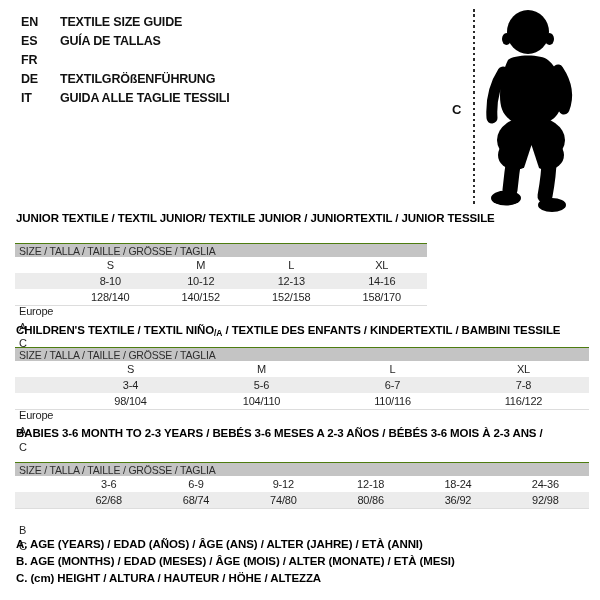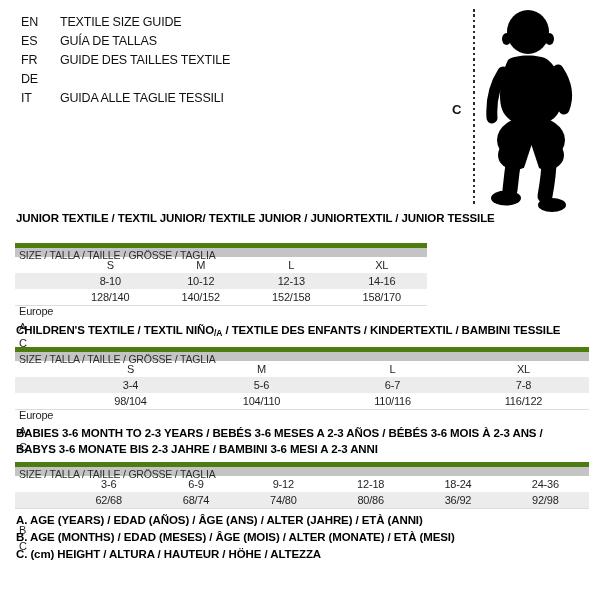--- a/index.html
+++ b/index.html
@@ -1,70 +1,70 @@
 <!DOCTYPE html>
 <html style="--hdr: #c4c4c4; --shade: #ececec;"><head>
 <meta charset="utf-8">
 <style>
   html,body{margin:0;padding:0;}
   body{font-family:"Liberation Sans","DejaVu Sans",sans-serif;background:#fff;}
   .canvas{position:relative;width:600px;height:600px;background:#fff;overflow:hidden;letter-spacing:-0.2px;}
 
   
   .lang-list{position:absolute;left:21px;top:13px;}
-  .lang-row{display:flex;height:19px;line-height:19px;font-size:12.5px;font-weight:normal;color:#111;}
+  .lang-row{display:flex;height:19px;line-height:19px;font-size:12.5px;font-weight:bold;color:#111;}
   .lang-code{width:39px;}
   .lang-label{white-space:nowrap;}
 
   
   .measure-line{position:absolute;left:473px;top:9px;width:2px;height:197px;
     background:repeating-linear-gradient(180deg,#2b2b2b 0 2.5px,transparent 2.5px 5.5px);}
   .measure-label{position:absolute;left:452px;top:102px;font-size:13px;font-weight:bold;color:#111;}
   .silhouette{position:absolute;left:484px;top:8px;}
 
   
   .sec-title{position:absolute;left:16px;font-size:11.5px;font-weight:bold;color:#000;white-space:nowrap;letter-spacing:-0.1px;}
   .sec-title sub{font-size:8.5px;vertical-align:-2px;}
 
   
   .size-table{position:absolute;left:15px;}
   #table-0{top:243px;width:412px;}
   #table-1{top:347px;width:574px;}
   #table-2{top:462px;width:574px;}
-  .tbl-header{height:14px;line-height:14px;background:var(--hdr,#c4c4c4);font-size:10.5px;color:#2d2d2d;padding-left:4px;border-top:5px solid #4d7c0f;box-sizing:border-box;}
+  .tbl-header{height:14px;line-height:14px;background:var(--hdr,#c4c4c4);font-size:10.5px;color:#2d2d2d;padding-left:4px;border-top:1px solid #4d7c0f;box-sizing:border-box;}
   .tbl-row{display:flex;height:16px;line-height:16px;font-size:11px;color:#1f1f1f;}
   .tbl-row.shaded{background:var(--shade,#ececec);}
   .tbl-row:last-child{border-bottom:1px solid #ddd;box-sizing:content-box;}
   .cell{flex:1;text-align:center;white-space:nowrap;}
   .cell.label{flex:0 0 46px;text-align:left;padding-left:4px;margin-top:46px;}
 
   
-  .legend{position:absolute;left:16px;top:512px;}
+  .legend{position:absolute;left:16px;top:536px;}
   .legend-line{height:17px;line-height:17px;font-size:11.5px;font-weight:bold;color:#000;white-space:nowrap;letter-spacing:-0.1px;}
 </style>
 </head>
 <body>
 
 <div class="canvas">
 
   <div class="lang-list">
     <div class="lang-row">
       <span class="lang-code">EN</span>
       <span class="lang-label">TEXTILE SIZE GUIDE</span>
     </div>
     <div class="lang-row">
       <span class="lang-code">ES</span>
       <span class="lang-label">GUÍA DE TALLAS</span>
     </div>
     <div class="lang-row">
       <span class="lang-code">FR</span>
-      <span class="lang-label">GUIDE DES TAILLES TEXTILE</span>
     </div>
     <div class="lang-row">
       <span class="lang-code">DE</span>
+      <span class="lang-label">TEXTILGRÖßENFÜHRUNG</span>
     </div>
     <div class="lang-row">
       <span class="lang-code">IT</span>
       <span class="lang-label">GUIDA ALLE TAGLIE TESSILI</span>
     </div>
   </div>
 
   <div class="measure-line"></div>
   <div class="measure-label">C</div>
   <svg class="silhouette" width="95" height="210" viewBox="0 0 95 210" aria-hidden="true">
@@ -138,21 +138,20 @@
       <div class="tbl-row">
         <div class="cell label">C</div>
         <div class="cell">98/104</div>
         <div class="cell">104/110</div>
         <div class="cell">110/116</div>
         <div class="cell">116/122</div>
       </div>
     </div>
 
   <div class="sec-title" style="top:427px">BABIES 3-6 MONTH TO 2-3 YEARS / BEBÉS 3-6 MESES A 2-3 AÑOS / BÉBÉS 3-6 MOIS À 2-3 ANS /</div>
-  <div class="sec-title" style="top:443px">BABYS 3-6 MONATE BIS 2-3 JAHRE / BAMBINI 3-6 MESI A 2-3 ANNI</div>
   <div class="size-table" id="table-2">
       <div class="tbl-header">SIZE / TALLA / TAILLE / GRÖSSE / TAGLIA</div>
       <div class="tbl-row">
         <div class="cell label">B</div>
         <div class="cell">3-6</div>
         <div class="cell">6-9</div>
         <div class="cell">9-12</div>
         <div class="cell">12-18</div>
         <div class="cell">18-24</div>
         <div class="cell">24-36</div>

